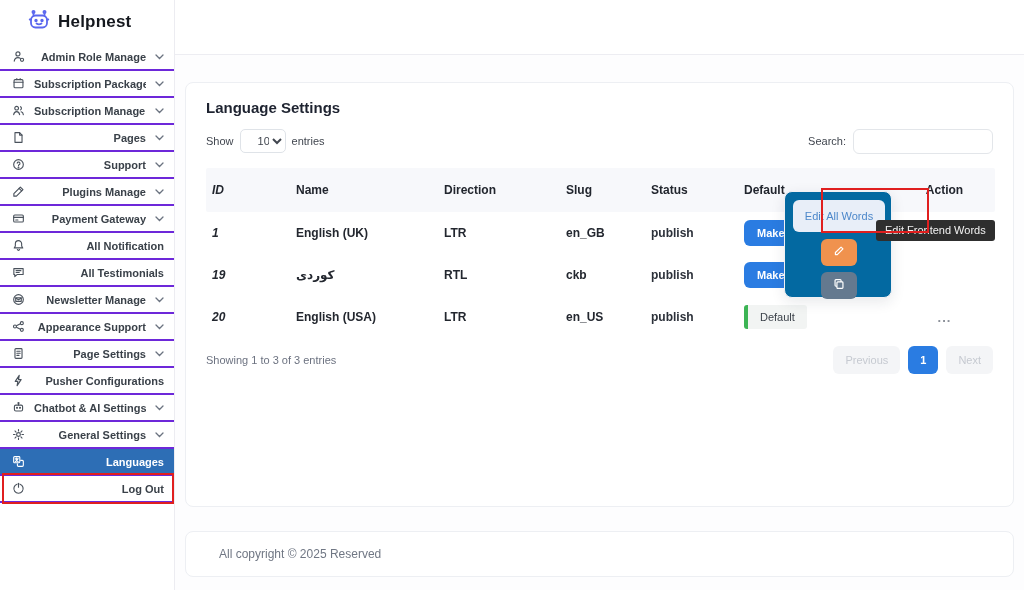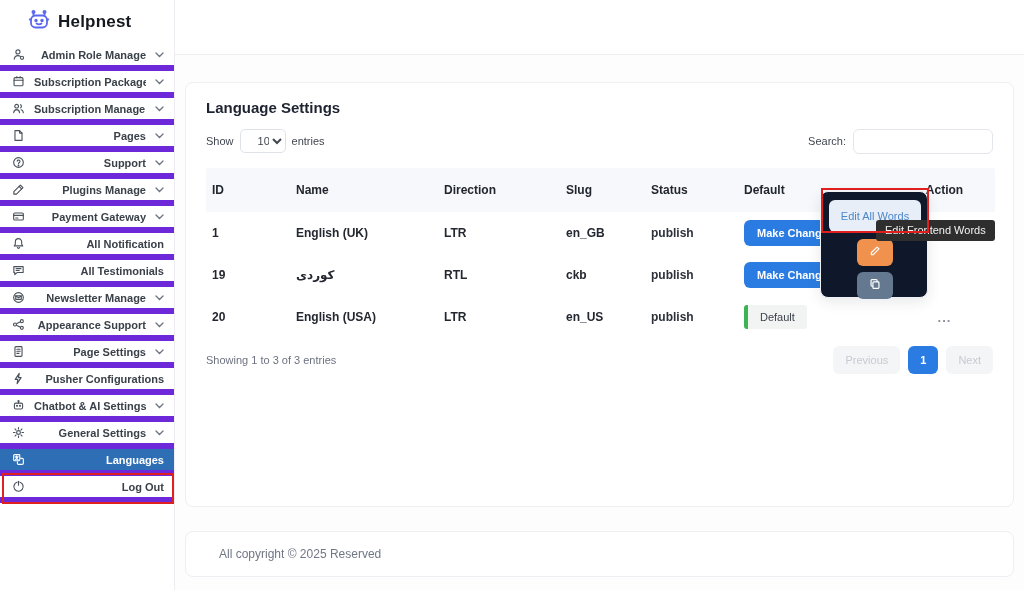--- a/index.html
+++ b/index.html
@@ -5,21 +5,21 @@
   * { margin:0; padding:0; box-sizing:border-box; }
   html,body { width:1024px; height:590px; }
   body { font-family:"Liberation Sans","DejaVu Sans",sans-serif; background:#fff; color:#2a2f38; }
   .app { position:relative; width:1024px; height:590px; overflow:hidden; background:#fdfdfe; }
 
   
   .sidebar { position:absolute; left:0; top:0; width:175px; height:590px; background:#fff; border-right:1px solid #ececf1; z-index:3;text-align:right; }
   .logo { height:44px; display:flex; align-items:center; padding-left:27px; gap:7px; }
   .logo-text { font-size:17px; font-weight:bold; color:#15181e; letter-spacing:.2px; }
   .nav {}
-  .sitem { height:27px; display:flex; align-items:center; padding:0 10px 0 11px; gap:9px; font-size:11px; font-weight:600; color:#3a4149; border-bottom:6px solid #6d28d9; cursor:pointer; }
+  .sitem { height:27px; display:flex; align-items:center; padding:0 10px 0 11px; gap:9px; font-size:11px; font-weight:600; color:#3a4149; border-bottom:2px solid #6d28d9; cursor:pointer; }
   .sitem .icn { width:14px; display:flex; align-items:center; justify-content:center; color:#4a525c; }
   .sitem .icn svg, .chev svg { display:block; }
   .sitem .slabel { flex:1; white-space:nowrap; overflow:hidden; }
   .chev { color:#6b7380; display:flex; }
   .sitem.active { background:#2d6eb5; color:#fff; }
   .sitem.active .icn, .sitem.active .chev { color:#fff; }
 
   
   .topbar { position:absolute; left:175px; top:0; width:849px; height:55px; background:#fff; border-bottom:1px solid #ededf2; }
 
@@ -30,21 +30,21 @@
   .show-wrap { display:flex; align-items:center; gap:6px; font-size:11px; color:#41464f; }
   .show-wrap select { width:46px; height:24px; border:1px solid #dfe3e8; border-radius:5px; font-size:11px; color:#41464f; background:#fff; padding-left:13px; }
   .search-wrap { display:flex; align-items:center; gap:7px; font-size:11px; color:#41464f; }
   .search-wrap input { width:140px; height:25px; border:1px solid #e3e6ea; border-radius:6px; padding:0 8px; font-size:11px; outline:none; }
 
   
   .tbl { margin-top:14px; width:789px; }
   .trow { display:flex; align-items:center; }
   .thead { background:#f7f8fb; height:44px; font-size:12px; font-weight:bold; color:#22262e; border-radius:2px; }
   .tbody-row { height:42px; font-size:12px; }
-  .c-id { width:90px; padding-left:6px; }
+  .c-id { width:90px; padding-left:6px;font-style:italic; }
   .c-name { width:148px; }
   .c-dir { width:122px; }
   .c-slug { width:85px; }
   .c-status { width:93px; }
   .c-default { width:150px; }
   .c-action { width:101px; text-align:center; }
   .cell-strong { font-weight:bold; color:#23272f; }
   .cell-mid { font-weight:600; color:#2c313a; }
   .btn-primary { display:inline-block; background:#2a7ce2; color:#fff; font-size:11px; font-weight:bold; padding:7px 13px; border-radius:6px; border:none; cursor:pointer; }
   .badge-default { display:inline-block; background:#f2f4f3; border-left:4px solid #3cb454; color:#3c424a; font-size:11px; padding:6px 12px; border-radius:3px; }
@@ -53,21 +53,21 @@
   .tfoot { margin-top:8px; display:flex; align-items:center; justify-content:space-between; }
   .summary { font-size:11px; color:#6c7280; }
   .pager { display:flex; align-items:center; gap:8px; }
   .pbtn { font-size:11px; padding:8px 12px; border-radius:6px; background:#f4f5f7; color:#c6cad1; border:none; cursor:default; }
   .pbtn.current { background:#2a7ce2; color:#fff; font-weight:bold; cursor:pointer; }
 
   
   .footer-card { position:absolute; left:185px; top:531px; width:829px; height:46px; background:#fff; border:1px solid #edeff3; border-radius:8px; display:flex; align-items:center; padding-left:33px; font-size:12px; color:#707784; }
 
   
-  .popover { position:absolute; left:820px; top:191px; width:108px; height:107px; background:#0f172a; border:1px solid #f0f1f4; border-radius:8px; box-shadow:0 4px 14px rgba(30,40,60,.10); z-index:5; }
+  .popover { position:absolute; left:784px; top:191px; width:108px; height:107px; background:#0369a1; border:1px solid #f0f1f4; border-radius:8px; box-shadow:0 4px 14px rgba(30,40,60,.10); z-index:5; }
   .chip-edit-all { position:absolute; left:8px; top:8px; width:92px; height:32px; background:#e8eef8; border-radius:6px; border:none; display:flex; align-items:center; justify-content:center; font-size:11px; color:#4c87ca; cursor:pointer; font-family:inherit; }
   .sq-btn { position:absolute; left:36px; width:36px; height:27px; border:none; border-radius:6px; display:flex; align-items:center; justify-content:center; color:#fff; cursor:pointer; }
   .sq-edit { top:47px; background:#f0924e; }
   .sq-copy { top:80px; background:#64798f; }
 
   .tooltip { position:absolute; left:876px; top:220px; height:21px; line-height:21px; padding:0 9px; background:#2e2e2e; color:#f2f2f2; font-size:11px; border-radius:3px; white-space:nowrap; z-index:6; }
 
   .ann { position:absolute; border:2px solid #e01f1f; z-index:7; pointer-events:none; }
   .ann-lang { left:2px; top:473px; width:172px; height:31px; }
   .ann-edit { left:821px; top:188px; width:108px; height:45px; }

